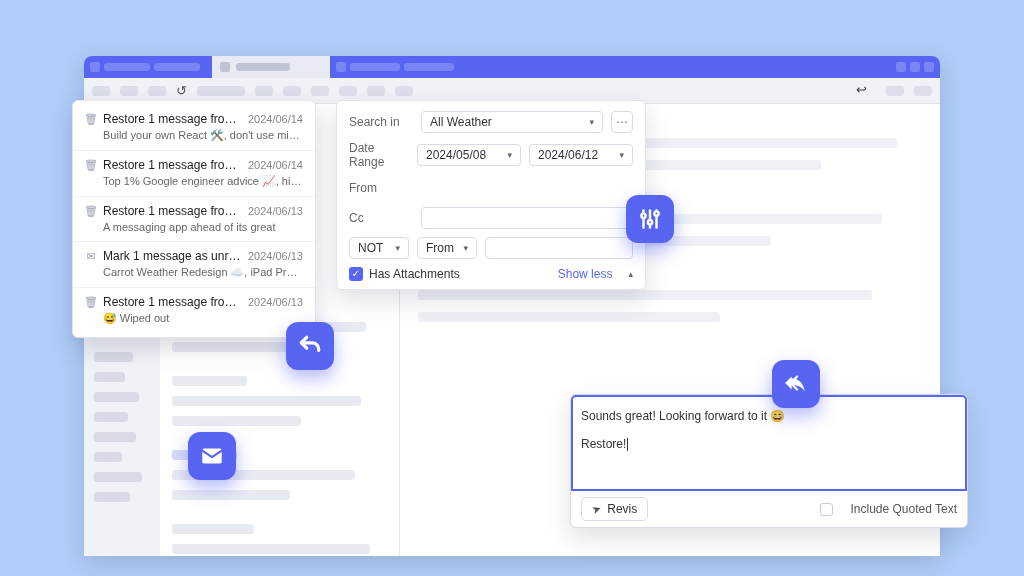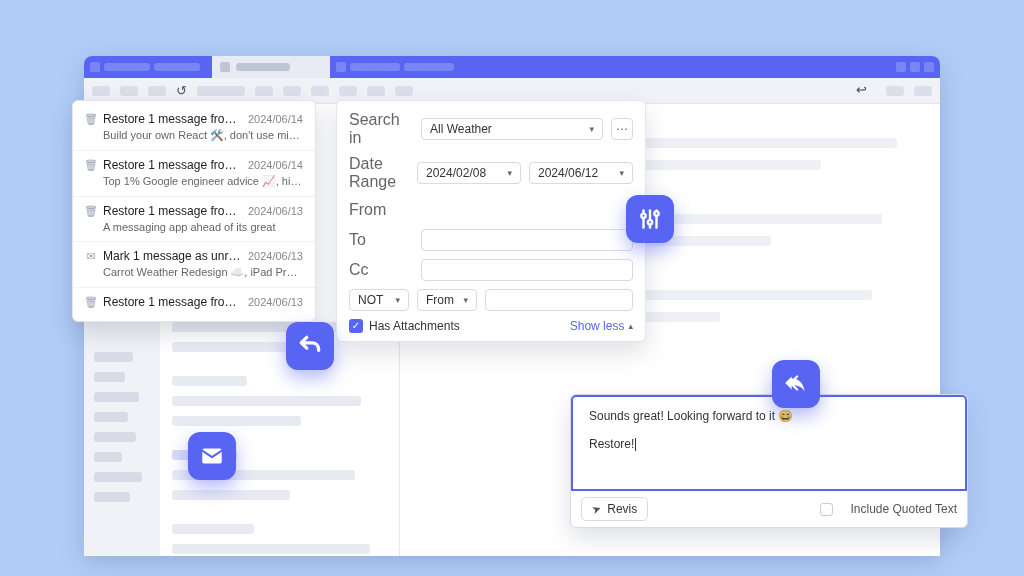--- a/index.html
+++ b/index.html
@@ -93,21 +93,21 @@
     width:310px;
     background:#fff;
     border:1px solid #e3e5ee;
     border-radius:6px;
     box-shadow:0 10px 24px rgba(40,50,80,0.15);
     padding:10px 12px 8px 12px;
     font-size:12px;
     color:#333;
   }
   .sp-row { display:flex; align-items:center; gap:8px; margin-bottom:8px; min-height:22px;}
-  .sp-label { width:64px; color:#666; font-size:16px;}
+  .sp-label { width:64px; color:#666; font-size:12px;}
   .sp-select {
     flex:1; height:22px; border:1px solid #d7dbe6; border-radius:4px;
     display:flex; align-items:center; padding:0 8px; font-size:12px;
     justify-content:space-between; background:#fff;
   }
   .sp-select.small{ flex:0 0 104px;}
   .sp-input {
     flex:1; height:22px; border:1px solid #d7dbe6; border-radius:4px; background:#fff;
   }
   .chip {
@@ -115,37 +115,37 @@
     background:#eceefb; color:#333; border-radius:4px;
     padding:2px 6px; font-size:11px;
   }
   .chip .x{ color:#777; font-size:11px; cursor:pointer;}
   .caret { font-size:9px; color:#666;}
   .ellips { width:22px; height:22px; border:1px solid #d7dbe6; border-radius:4px; display:flex; align-items:center; justify-content:center; font-size:12px; color:#666;}
   .sp-checksrow { display:flex; align-items:center; justify-content:space-between; margin-top:2px;}
   .chk { display:flex; align-items:center; gap:6px; font-size:12px; color:#333;}
   .chkbox { width:14px; height:14px; background:#5865f2; border-radius:3px; display:flex; align-items:center; justify-content:center;}
   .chkbox::after{content:"✓"; color:#fff; font-size:10px; line-height:1;}
-  .showless { color:#5865f2; font-size:12px; display:flex; align-items:center; gap:4px;}
+  .showless { color:#5865f2; font-size:12px; display:flex; align-items:center; gap:16px;}
 
   
   .compose {
     position:absolute;
     left:570px; top:394px;
     width:398px;
     background:#fff;
     border:1px solid #d8dbe6;
     border-radius:6px;
     box-shadow:0 10px 24px rgba(40,50,80,0.15);
     font-size:12px;
   }
   .compose-body{
     border:2px solid #5865f2;
     border-radius:5px 5px 0 0;
-    padding:10px 16px;
+    padding:10px 8px;
     min-height:96px;
     color:#333;
     line-height:1.5;
   }
   .compose-body .cursor{ display:inline-block; width:1px; height:13px; background:#333; vertical-align:middle; margin-left:1px;}
   .compose-bar{
     display:flex; align-items:center; justify-content:space-between;
     padding:6px 10px;
   }
   .send-btn{
@@ -302,49 +302,46 @@
       <span class="ri-date">2024/06/13</span>
     </div>
     <div class="ri-sub">Carrot Weather Redesign ☁️, iPad Pro Ad Revis…</div>
   </div>
   <div class="restore-item">
     <div class="ri-head">
       <span class="ri-icon">🗑</span>
       <span class="ri-title">Restore 1 message from Trash</span>
       <span class="ri-date">2024/06/13</span>
     </div>
+    <div class="ri-sub">😅 Wiped out</div>
   </div>
 </div>
 
 <div class="search-panel">
   <div class="sp-row">
     <span class="sp-label">Search in</span>
     <div class="sp-select">
       <span>All Weather</span>
         <span class="caret">▾</span>
     </div>
     <div class="ellips">⋯</div>
   </div>
   <div class="sp-row">
     <span class="sp-label">Date Range</span>
     <div class="sp-select small">
-      <span>2024/02/08</span>
+      <span>2024/05/08</span>
         <span class="caret">▾</span>
     </div>
     <div class="sp-select small">
       <span>2024/06/12</span>
         <span class="caret">▾</span>
     </div>
   </div>
   <div class="sp-row">
     <span class="sp-label">From</span>
-  </div>
-  <div class="sp-row">
-    <span class="sp-label">To</span>
-    <div class="sp-input"></div>
   </div>
   <div class="sp-row">
     <span class="sp-label">Cc</span>
     <div class="sp-input"></div>
   </div>
   <div class="sp-row">
     <div class="sp-select" style="flex:0 0 60px">
       <span>NOT</span>
         <span class="caret">▾</span>
     </div>

